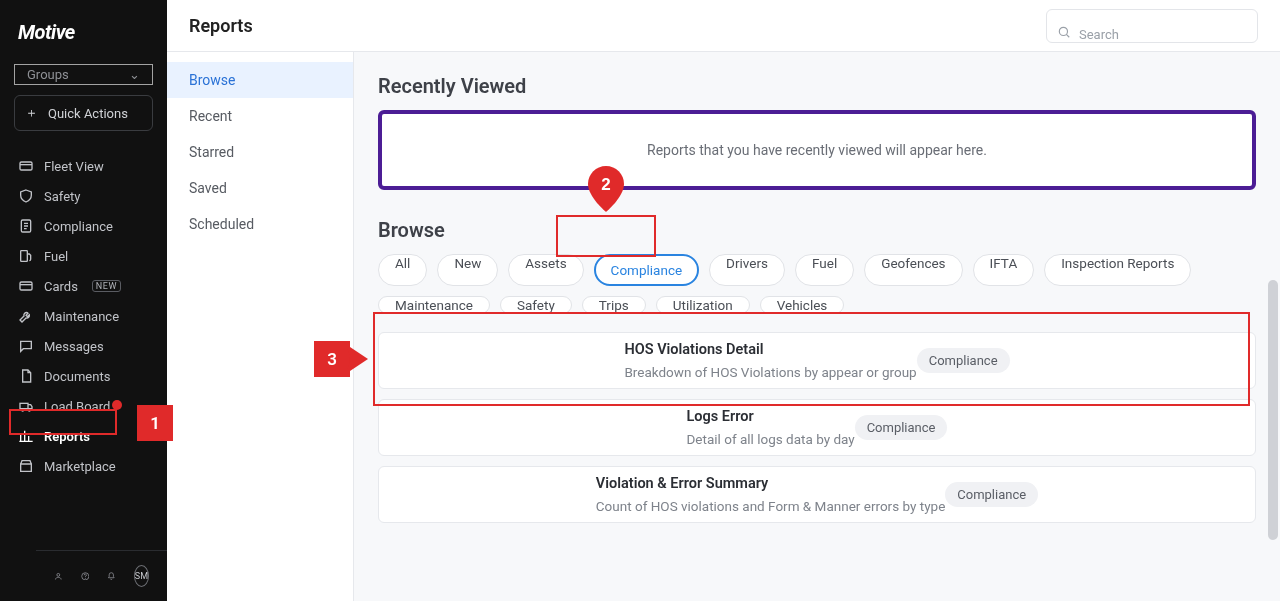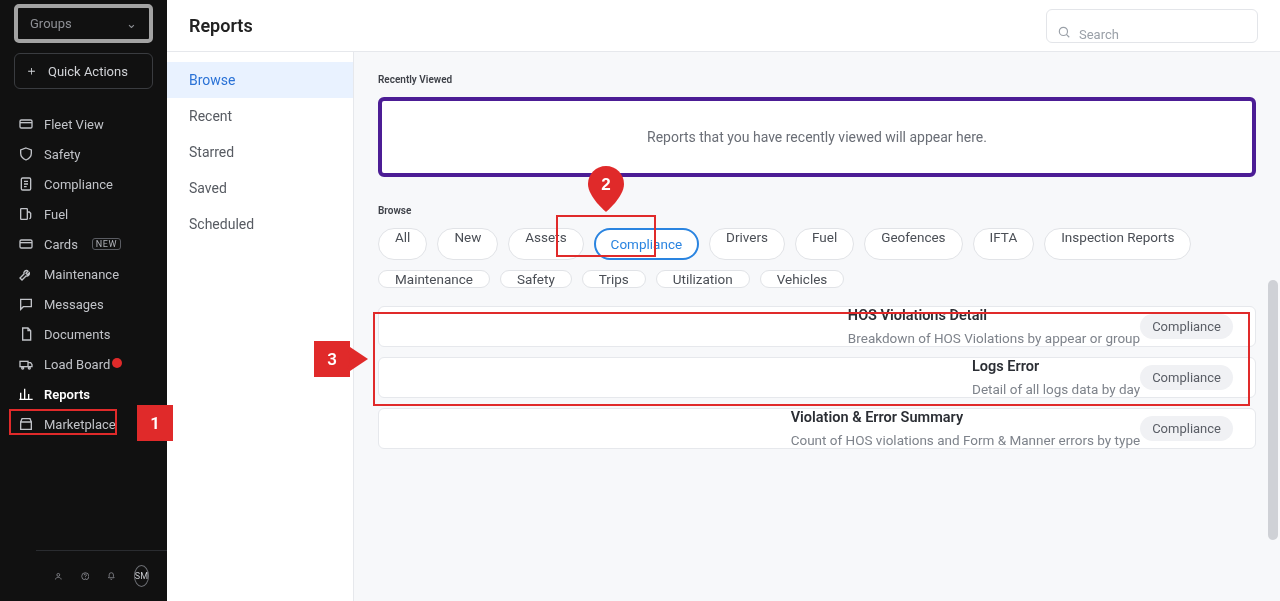--- a/index.html
+++ b/index.html
@@ -3,21 +3,21 @@
 <meta charset="utf-8">
 <style>
   * { box-sizing: border-box; margin: 0; padding: 0; }
   body { font-family: -apple-system, BlinkMacSystemFont, "Segoe UI", Roboto, sans-serif; background: #f7f8fa; color: #2c2e33; overflow: hidden; }
   .app { display: flex; width: 1280px; height: 601px; position: relative; }
 
   
   .sidebar { width: 167px; background: #111111; color: #d0d2d6; display: flex; flex-direction: column; font-size: 13px; }
   .logo { padding: 20px 18px 16px; }
   .logo-text { font-weight: 700; font-size: 20px; letter-spacing: -0.5px; color: #fff; font-style: italic; }
-  .groups-btn { margin: 4px 14px 10px; border: 4px solid #a3a3a3; border-radius: 5px; padding: 8px 12px; display: flex; justify-content: space-between; align-items: center; color: #8e9095; cursor: pointer; }
+  .groups-btn { margin: 4px 14px 10px; border: 1px solid #a3a3a3; border-radius: 0; padding: 2px 12px; display: flex; justify-content: space-between; align-items: center; color: #8e9095; cursor: pointer; }
   .quick-btn { margin: 0 14px 16px; border: 1px solid #3a3c40; border-radius: 6px; padding: 8px 10px; display: flex; align-items: center; gap: 10px; color: #d0d2d6; cursor: pointer; }
   .nav { flex: 1; display: flex; flex-direction: column; padding-top: 4px; }
   .nav-item { display: flex; align-items: center; gap: 10px; padding: 7px 18px; color: #c1c3c8; cursor: pointer; font-size: 13px; position: relative; }
   .nav-item.active { color: #fff; font-weight: 600; }
   .nav-item .ico { width: 16px; height: 16px; display: inline-flex; align-items: center; justify-content: center; }
   .nav-badge-new { font-size: 9px; border: 1px solid #5a5c62; border-radius: 3px; padding: 0 3px; margin-left: 4px; color: #b0b2b8; letter-spacing: 0.5px; }
   .nav-dot { width: 10px; height: 10px; border-radius: 50%; background: #e02a2a; position: absolute; left: 112px; top: 9px; }
   .sb-footer { display: flex; align-items: center; gap: 18px; padding: 14px 18px; border-top: 1px solid #2a2c30; margin-left: 36px; }
   .sb-footer .fi { width: 18px; height: 18px; display: flex; align-items: center; justify-content: center; color: #9a9ca2; }
   .avatar-sm { width: 22px; height: 22px; border: 1px solid #6c6e73; border-radius: 50%; display: flex; align-items: center; justify-content: center; font-size: 9px; color: #c6c8cd; }
@@ -27,29 +27,29 @@
   .topbar { height: 52px; background: #fff; border-bottom: 1px solid #e6e8ec; display: flex; align-items: center; justify-content: space-between; padding: 0 22px; }
   .page-title { font-size: 18px; font-weight: 600; color: #222; }
   .search { width: 212px; height: 34px; border: 1px solid #e3e5e9; border-radius: 6px; display: flex; align-items: flex-end; padding: 0 10px; color: #9aa0a8; gap: 8px; font-size: 13px; }
 
   .content { flex: 1; display: flex; overflow: hidden; }
   .subnav { width: 187px; background: #fff; border-right: 1px solid #e6e8ec; padding-top: 10px; }
   .subnav-item { padding: 10px 22px; font-size: 14px; color: #575b62; cursor: pointer; }
   .subnav-item.active { background: #e9f2ff; color: #2a72d6; }
 
   .panel { flex: 1; padding: 22px 24px 0 24px; overflow-y: auto; position: relative; }
-  .section-title { font-size: 10px; font-weight: 600; color: #3e4148; margin-bottom: 12px; }
+  .section-title { font-size: 20px; font-weight: 600; color: #3e4148; margin-bottom: 12px; }
   .card { background: #fff; border: 4px solid #4c1d95; border-radius: 6px; }
   .recent-card { padding: 28px 20px; text-align: center; color: #6a6e76; font-size: 14px; margin-bottom: 28px; }
 
   .chips { display: flex; flex-wrap: wrap; gap: 10px; margin-bottom: 18px; margin-top: 6px; }
   .chip { border: 1px solid #e1e3e7; background: #fff; border-radius: 18px; padding: 0 16px; font-size: 13.5px; color: #4b4f56; cursor: pointer; }
   .chip.active { border: 2px solid #2a84e0; color: #2a84e0; padding: 6px 15px; background: #fff; }
 
-  .list .row { background: #fff; border: 1px solid #e6e8ec; border-radius: 6px; padding: 0 22px; margin-bottom: 10px; display: flex; justify-content: flex-end; align-items: center; cursor: pointer; }
+  .list .row { background: #fff; border: 1px solid #e6e8ec; border-radius: 6px; padding: 8px 22px; margin-bottom: 10px; display: flex; justify-content: center; align-items: center; cursor: pointer; }
   .row h3 { font-size: 14.5px; font-weight: 600; color: #2b2e34; margin-bottom: 6px; }
   .row p { font-size: 13.5px; color: #7e838b; }
   .tag { background: #f0f1f4; color: #5a5e66; font-size: 13px; padding: 5px 12px; border-radius: 14px; }
 
   
   .annot-box { position: absolute; border: 2px solid #e02a2a; pointer-events: none; z-index: 50; }
   .annot-bubble { position: absolute; background: #e02a2a; color: #fff; font-weight: 600; display: flex; align-items: center; justify-content: center; z-index: 51; pointer-events: none; }
   .pin { width: 36px; height: 46px; }
   .pin svg { width: 100%; height: 100%; }
   .circle-num { width: 36px; height: 36px; border-radius: 50%; background: #e02a2a; color: #fff; font-size: 17px; font-weight: 600; display: flex; align-items: center; justify-content: center; }
@@ -57,20 +57,23 @@
 
   
   .scroll-track { position: absolute; right: 2px; top: 228px; width: 10px; height: 260px; background: #cfd1d6; border-radius: 5px; }
 </style>
 </head>
 <body>
 
 <div class="app">
 
   <div class="sidebar">
+    <div class="logo">
+      <span class="logo-text">Motive</span>
+    </div>
     <div class="groups-btn">
       <span>Groups</span>
       <span>⌄</span>
     </div>
     <div class="quick-btn">
       <span>＋</span>
       <span>Quick Actions</span>
     </div>
     <div class="nav" id="nav">
         <div class="nav-item">

